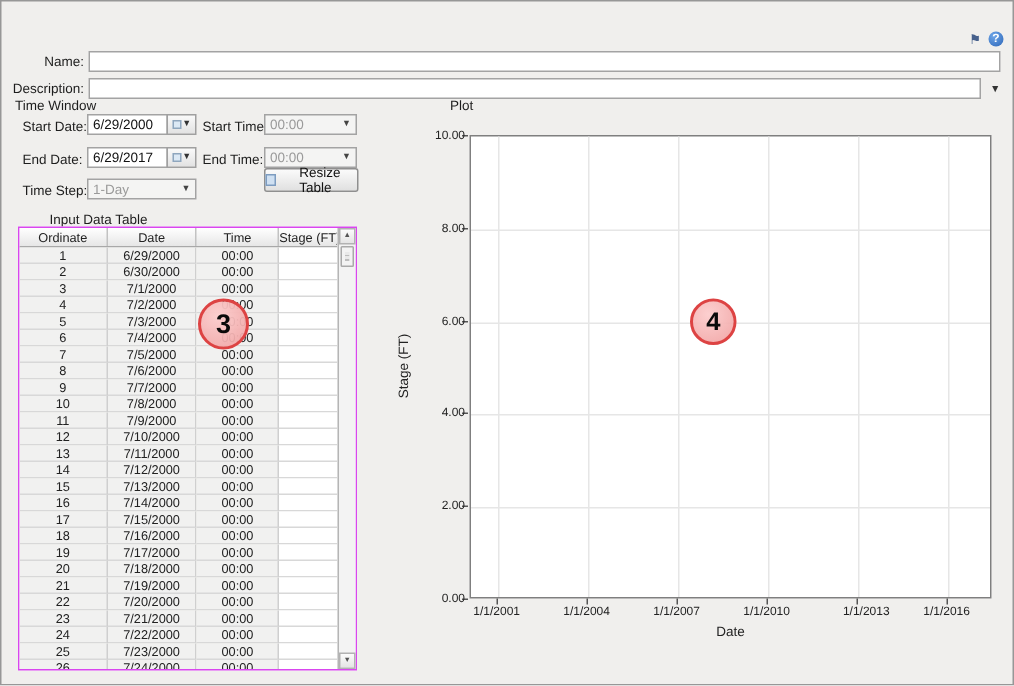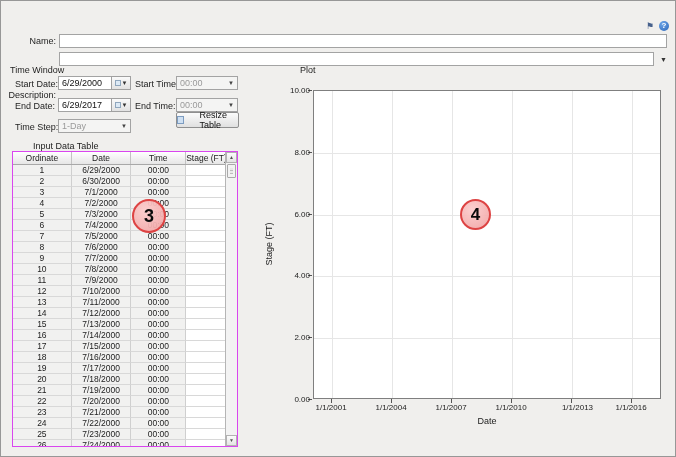--- a/index.html
+++ b/index.html
@@ -122,21 +122,21 @@
 
 
   <div class="iconrow">
     <span class="flag-ic">⚑</span>
     <span class="help-ic">?</span>
   </div>
 
   <div class="lbl r-lbl" style="left:0; width:55px; top:35px;">Name:</div>
   <div class="tbox" style="left:58px; right:8px; top:33px; height:14px;"></div>
 
-  <div class="lbl r-lbl" style="left:0; width:55px; top:53px;margin-top:36px;">Description:</div>
+  <div class="lbl r-lbl" style="left:0; width:55px; top:53px;">Description:</div>
   <div class="tbox" style="left:58px; right:21px; top:51px; height:14px;"></div>
   <div class="desc-arrow" style="right:8px; top:55px;">▼</div>
 
   <div class="lbl" style="left:9px; top:64px;">Time Window</div>
 
   <div class="lbl" style="left:14px; top:78px;">Start Date:</div>
   <div class="tbox" style="left:57px; top:75px; width:54px; height:14px;">6/29/2000</div>
   <div class="datebtn" style="left:110px; top:75px;">
     <span class="sq"></span>
     <span class="ar">▼</span>

